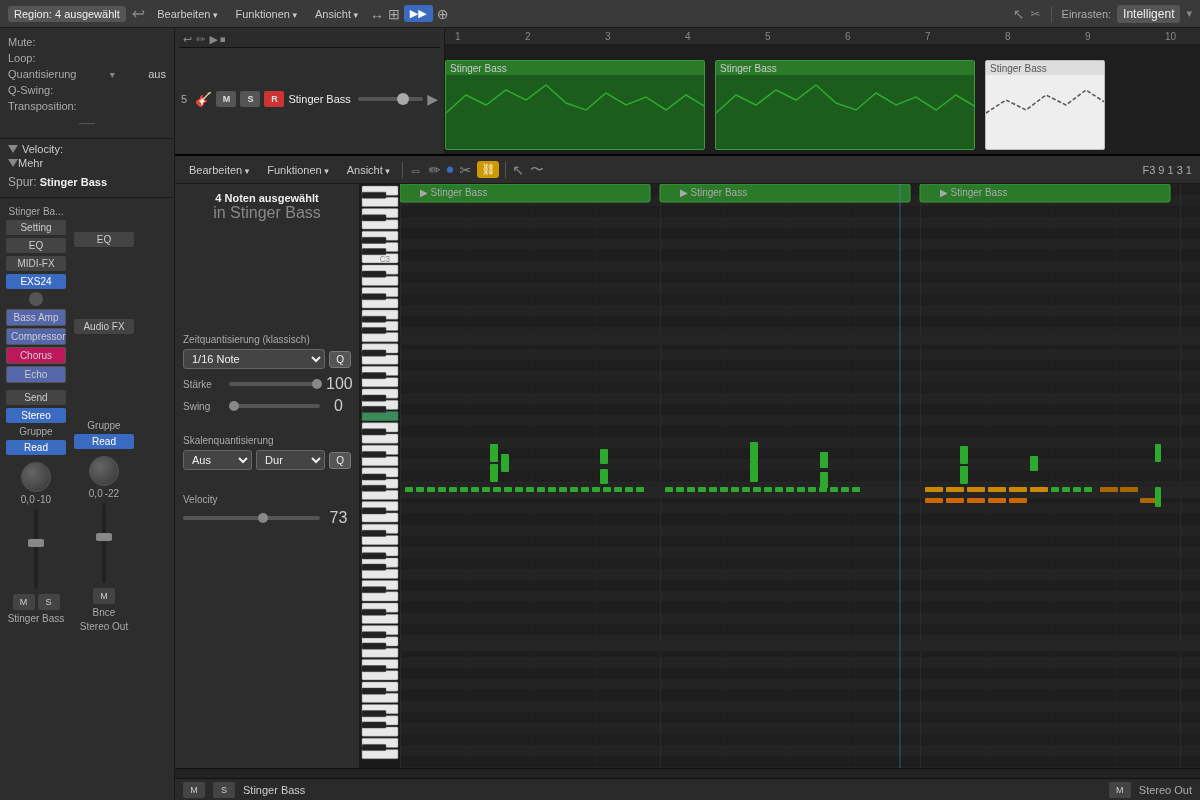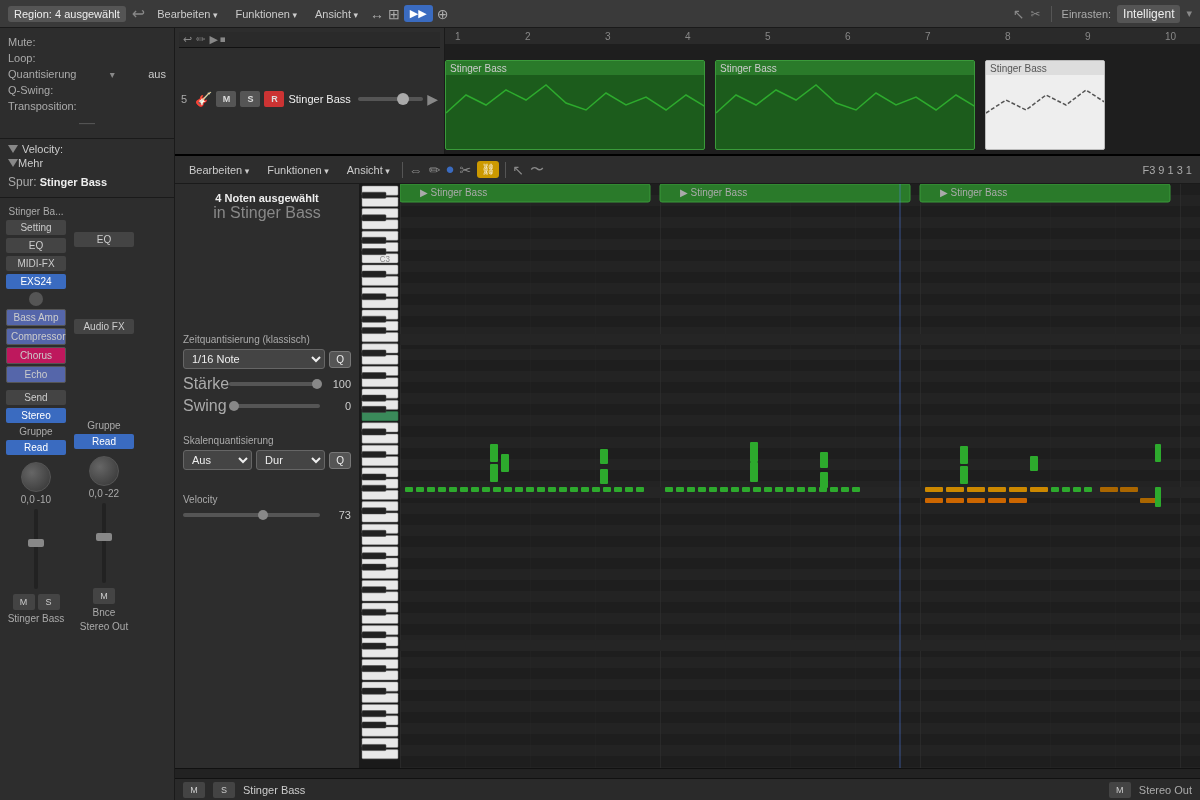--- a/index.html
+++ b/index.html
@@ -371,37 +371,37 @@
       color: #eee;
       font-size: 10px;
       padding: 2px 6px;
       cursor: pointer;
     }
     .slider-row {
       display: flex;
       align-items: center;
       gap: 6px;
     }
-    .slider-label { color: #aaa; font-size: 16px; width: 40px; }
+    .slider-label { color: #aaa; font-size: 10px; width: 40px; }
     .slider-track {
       flex: 1;
       height: 4px;
       background: #555;
       border-radius: 2px;
       position: relative;
     }
     .slider-thumb {
       width: 10px;
       height: 10px;
       background: #888;
       border-radius: 50%;
       position: absolute;
       top: -3px;
     }
-    .slider-value { color: #ccc; font-size: 11px; width: 25px; text-align: right; }
+    .slider-value { color: #ccc; font-size: 16px; width: 25px; text-align: center; }
     .scale-section { margin-top: 4px; }
 
     
     .piano-keyboard {
       width: 40px;
       min-width: 40px;
       background: #a16207;
       position: relative;
       border-right: 1px solid #1a1a1a;
     }

